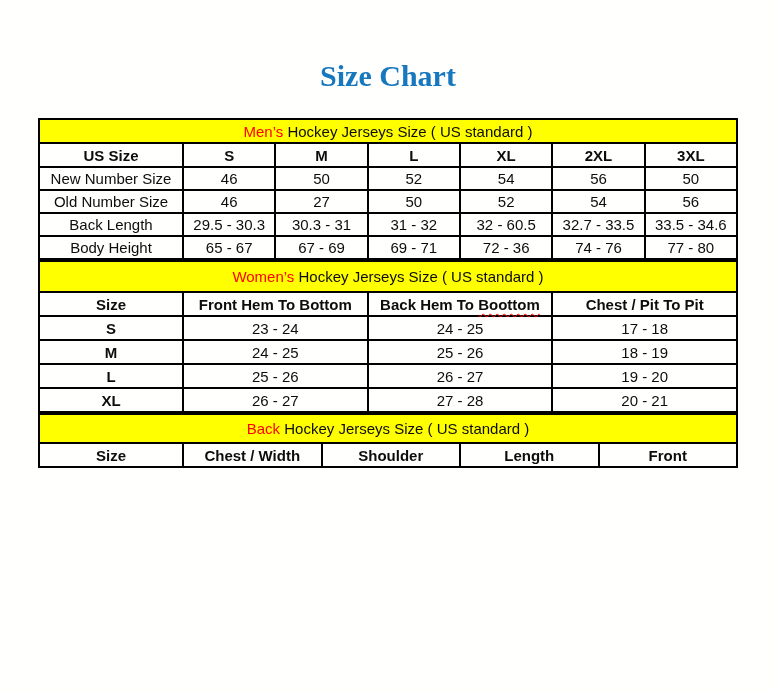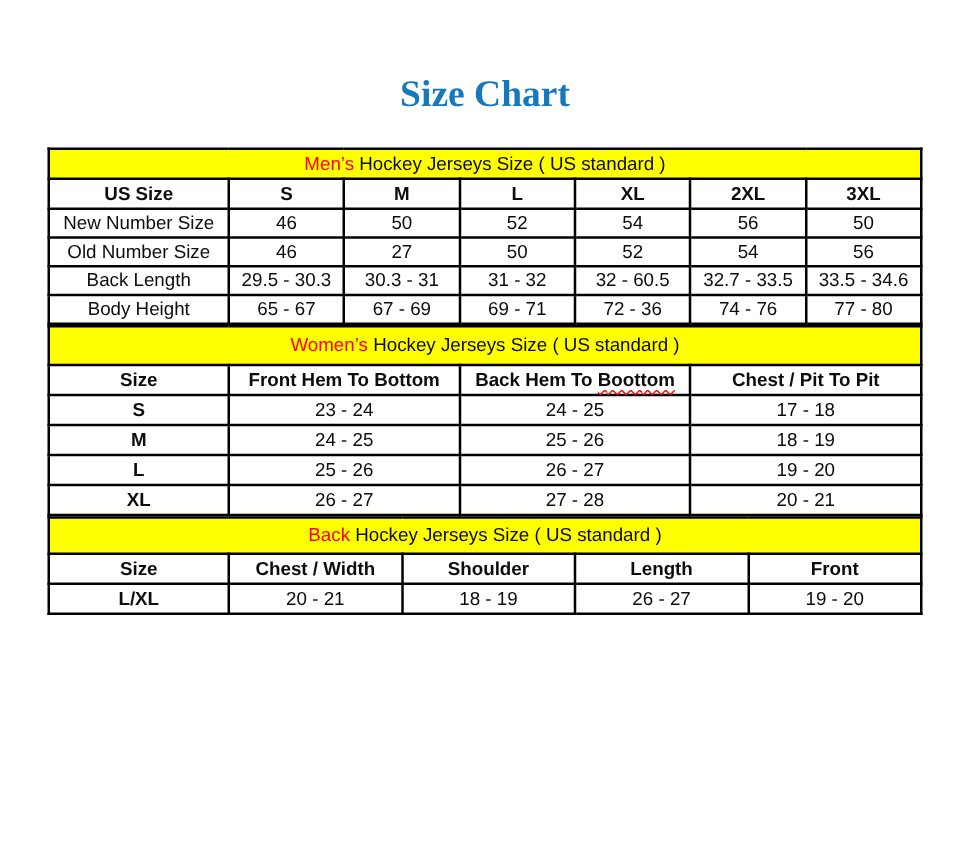--- a/index.html
+++ b/index.html
@@ -188,24 +188,17 @@
         </tr>
         <tr class="cols">
             <th>Size</th>
             <th>Chest / Width</th>
             <th>Shoulder</th>
             <th>Length</th>
             <th>Front</th>
           </tr>
       </thead>
       <tbody>
-          <tr>
-            <th class="rowlabel">L/XL</th>
-            <td>20 - 21</td>
-            <td>18 - 19</td>
-            <td>26 - 27</td>
-            <td>19 - 20</td>
-          </tr>
         </tbody>
     </table>
 
   </div>
 </main>
 
 </body></html>

